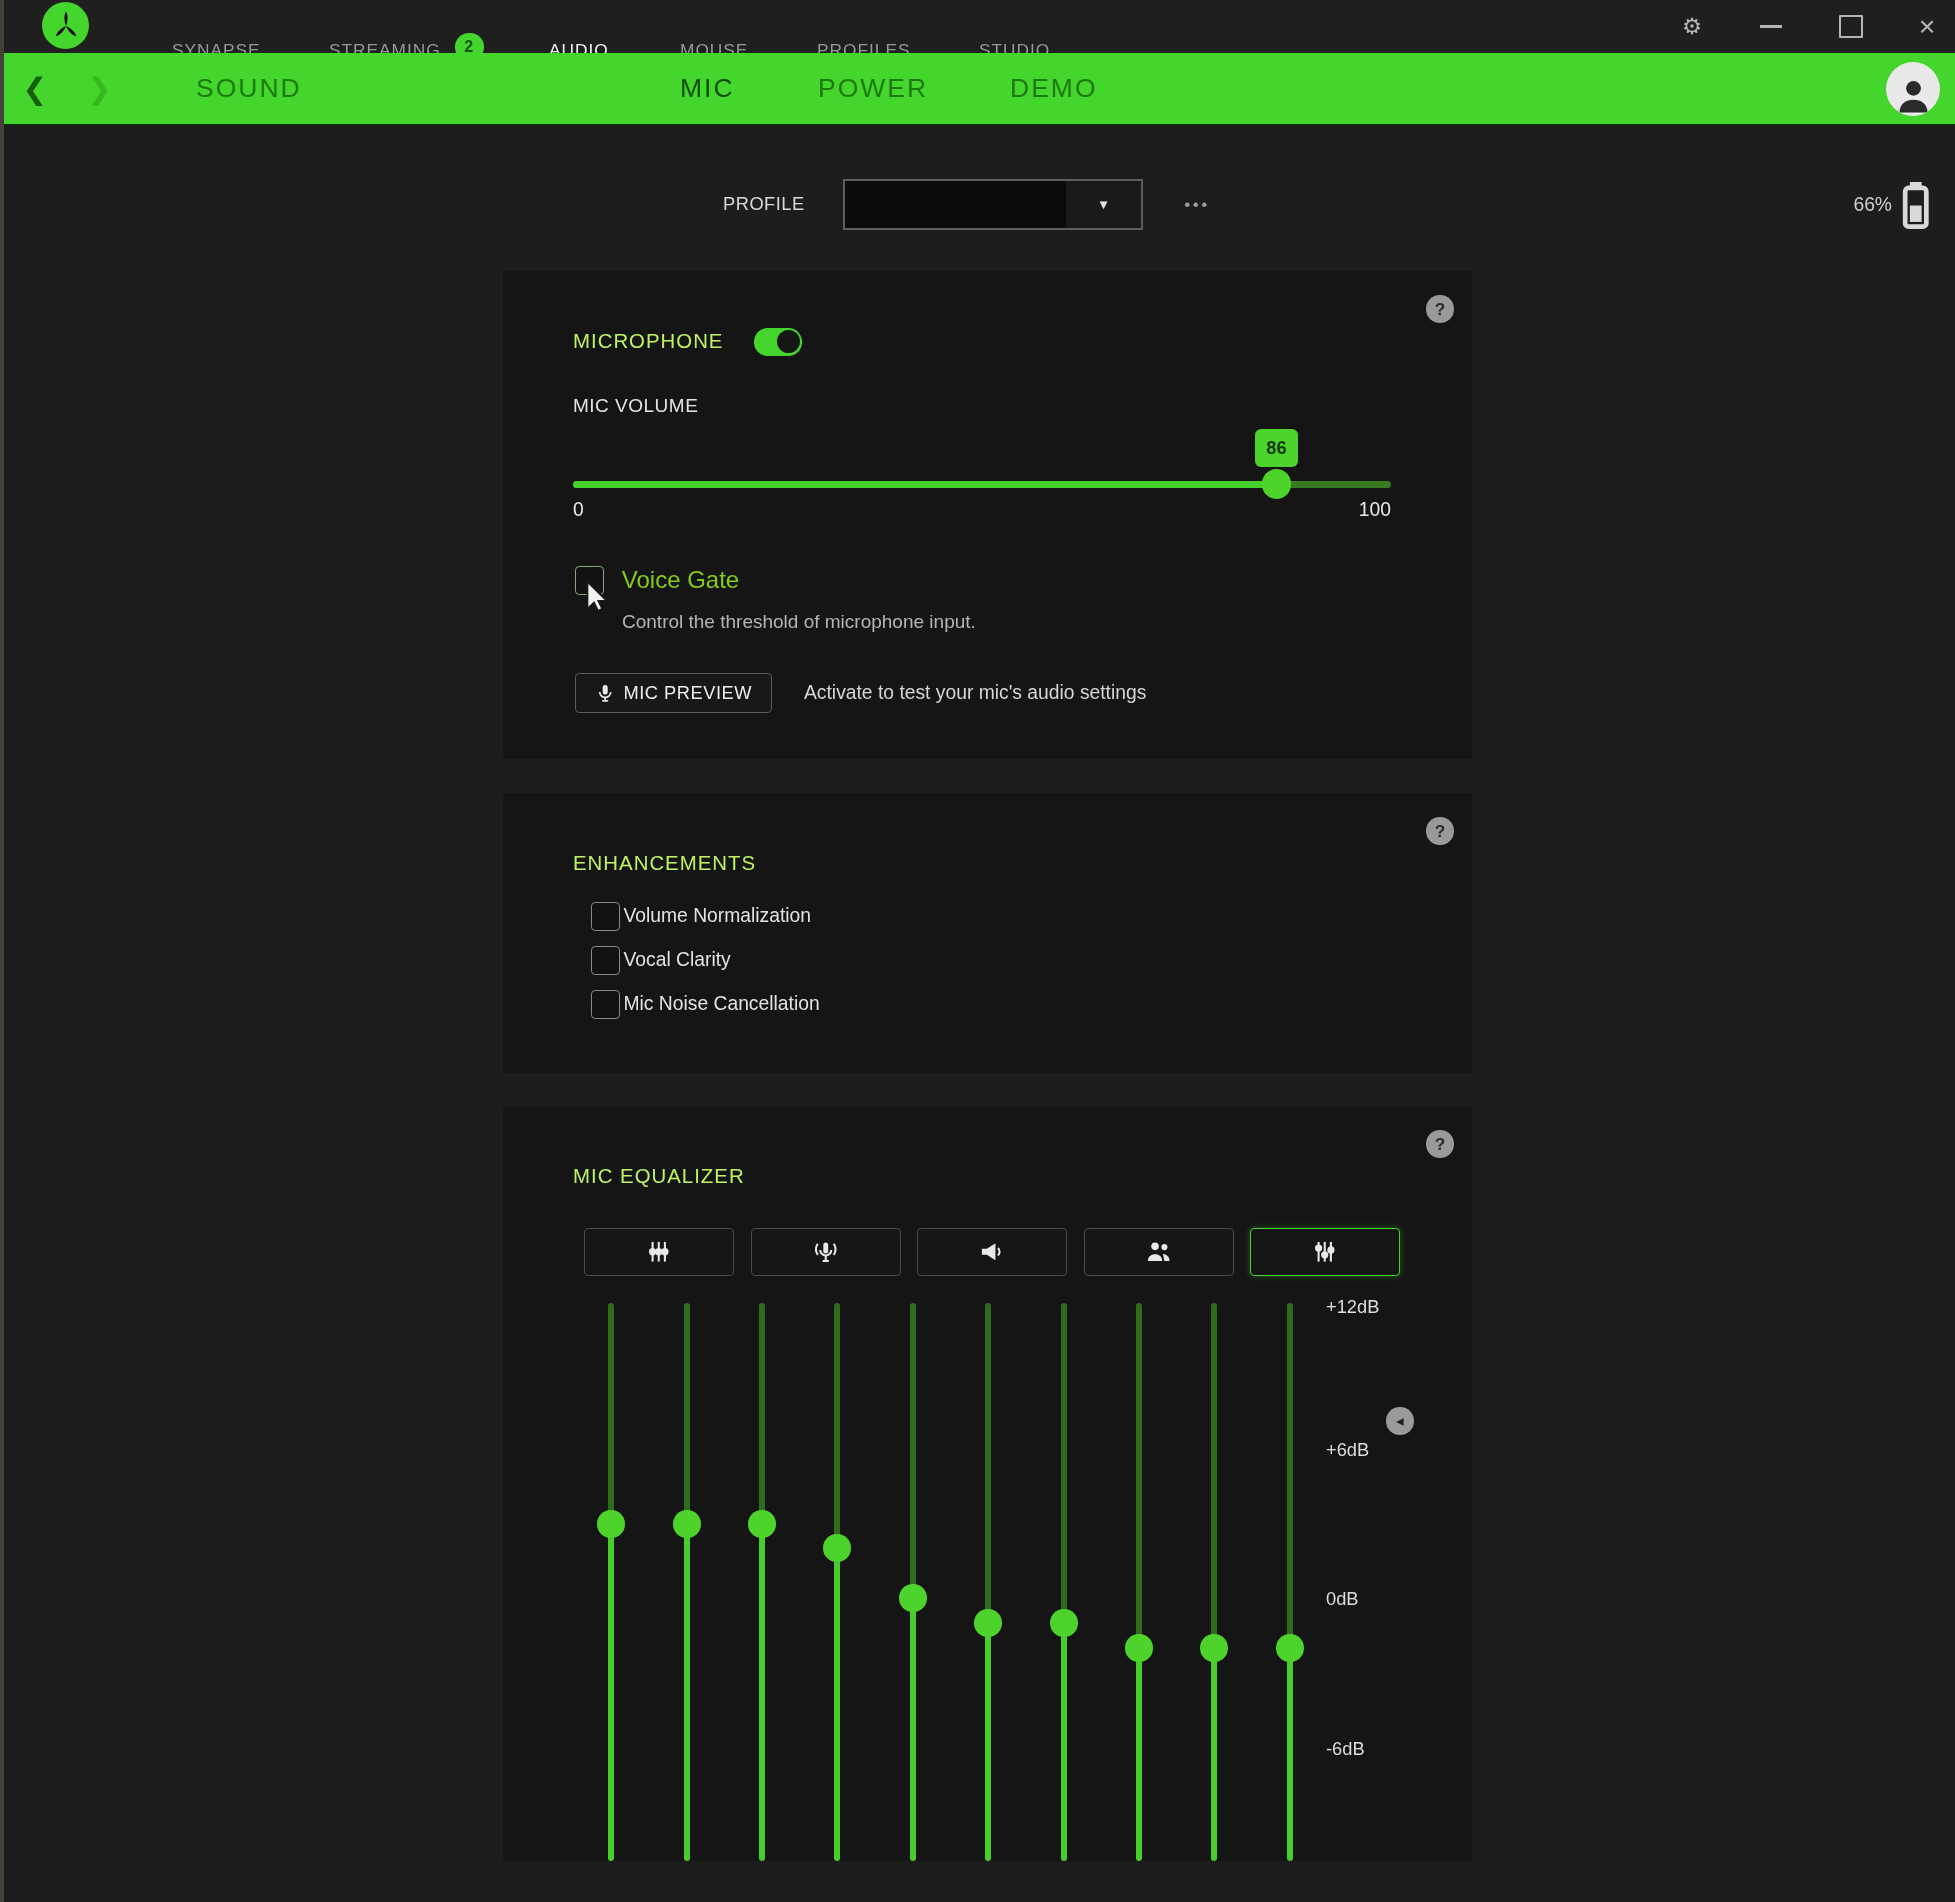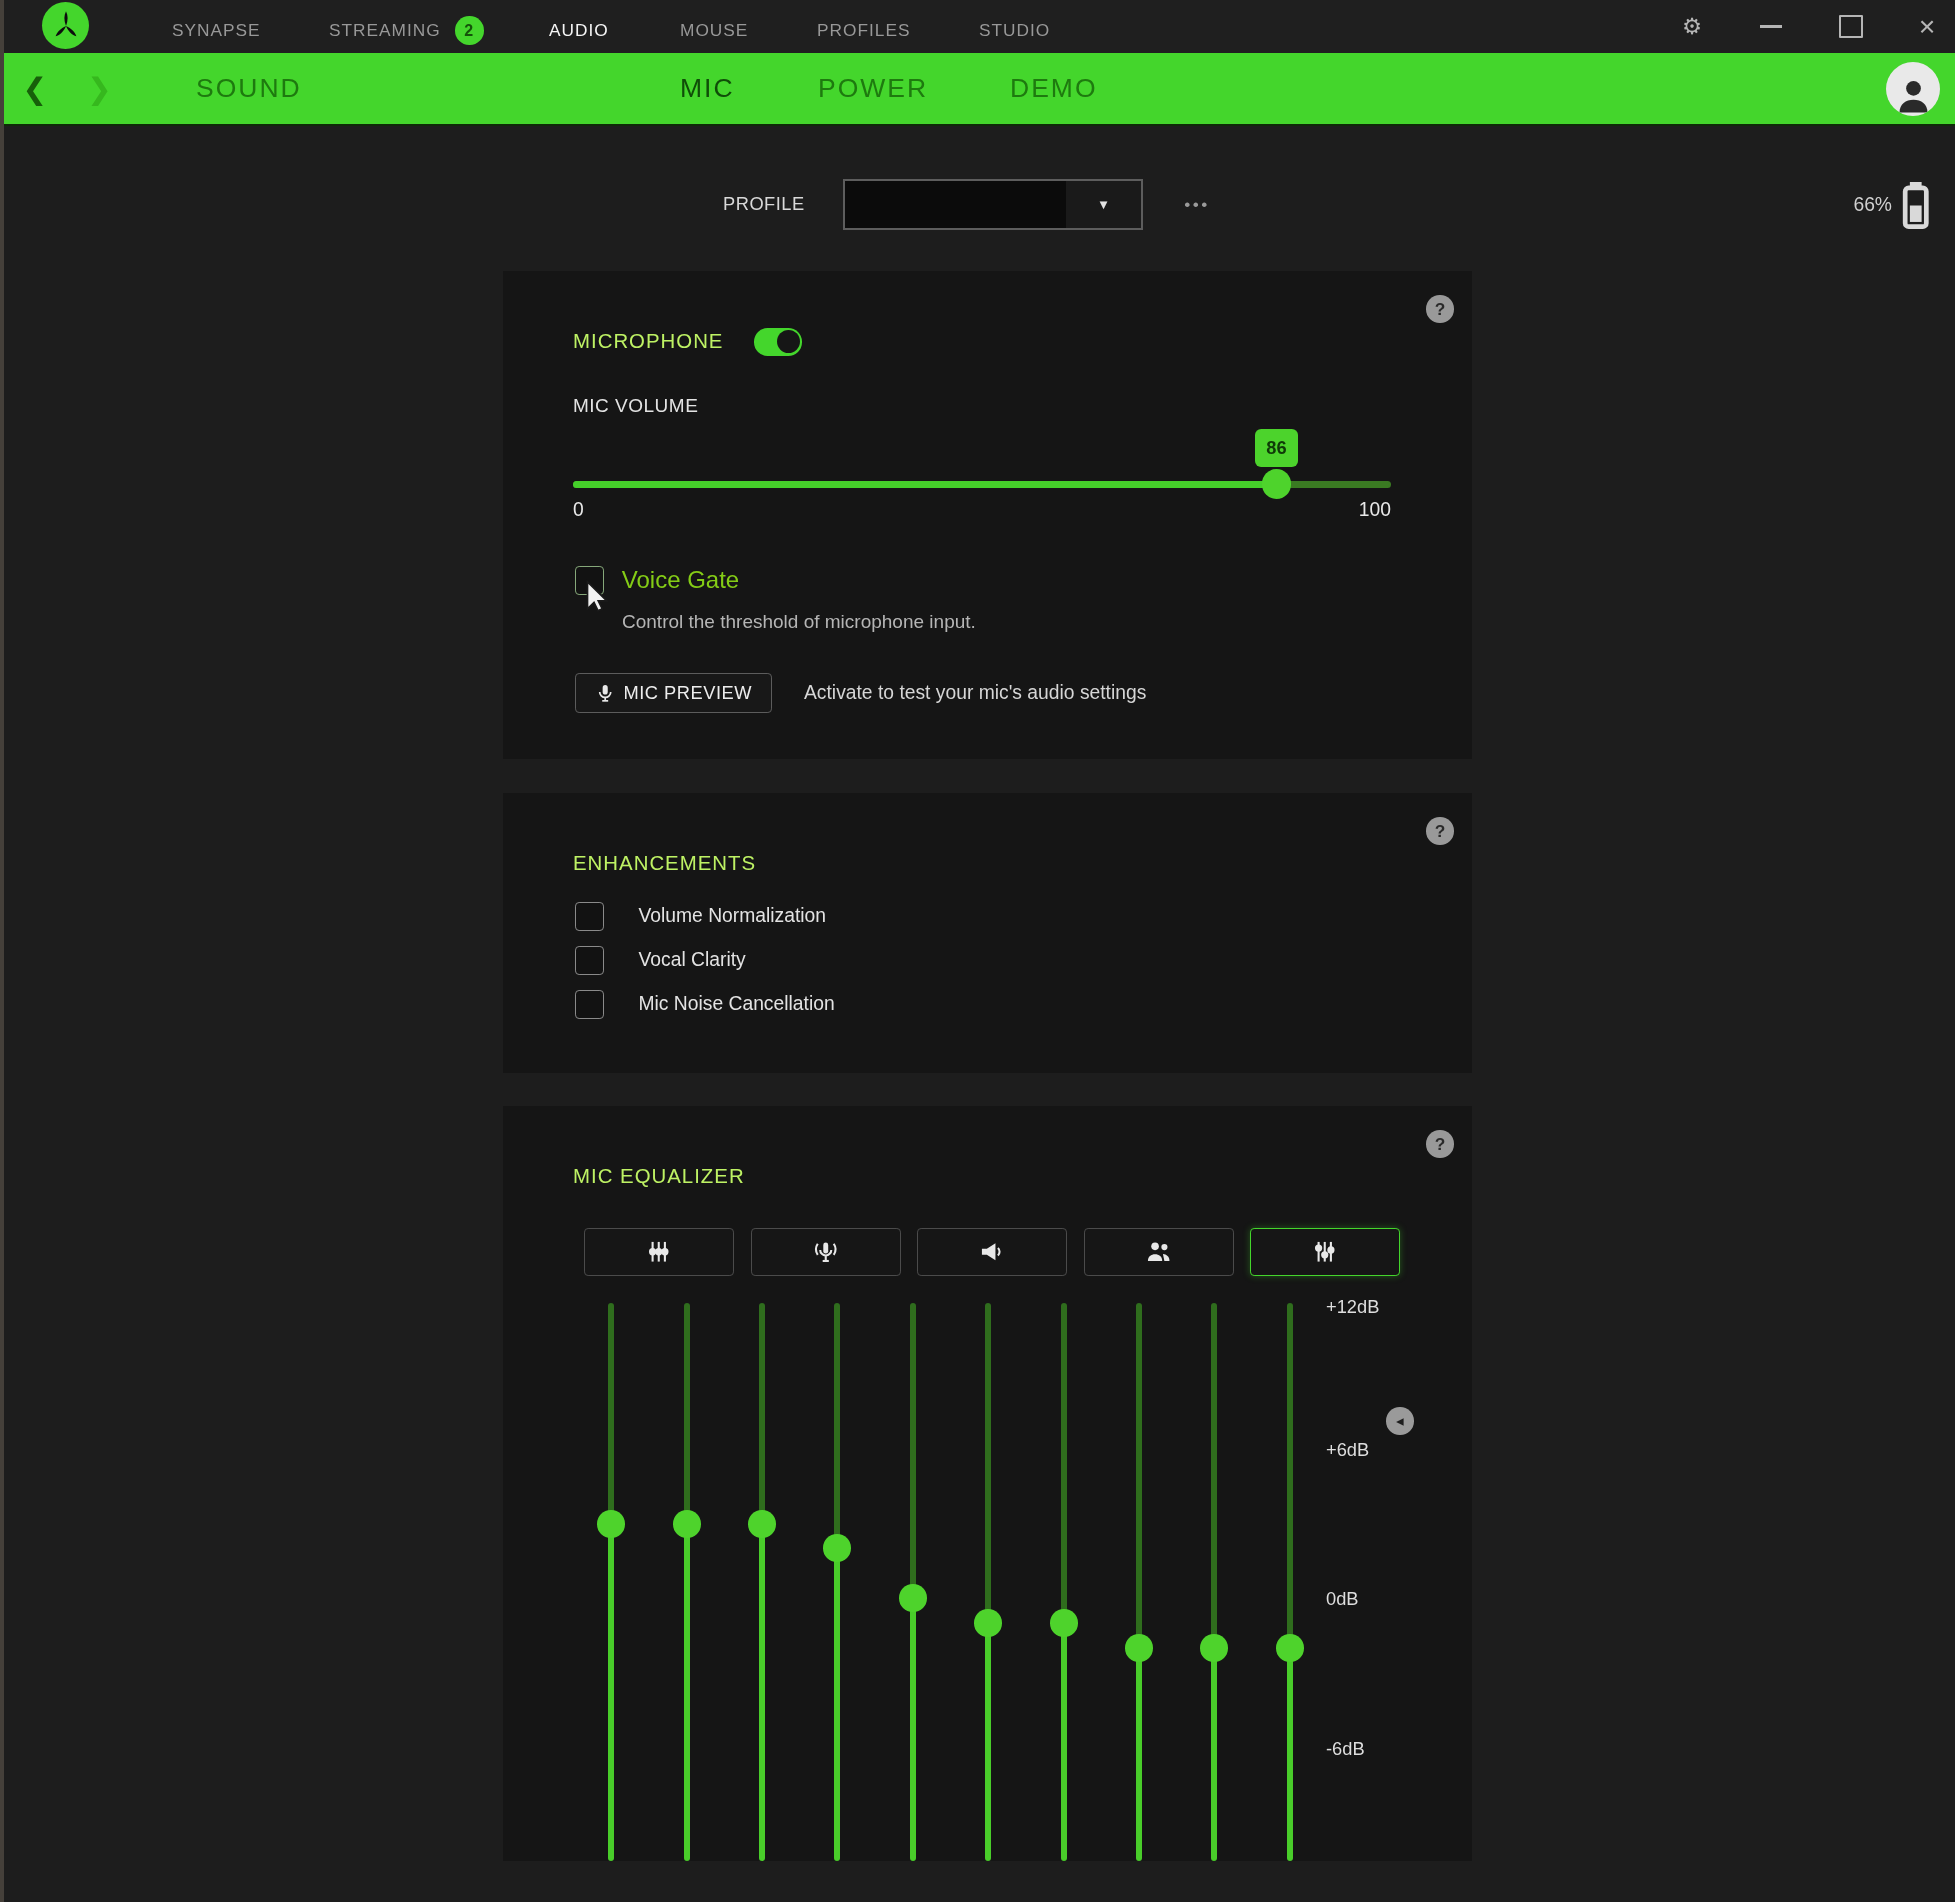--- a/index.html
+++ b/index.html
@@ -4,21 +4,21 @@
 <style>
   html,body{margin:0;padding:0;background:#111;}
   .app{position:relative;width:1955px;height:1902px;background:#1d1d1d;overflow:hidden;
        font-family:"Liberation Sans",sans-serif;-webkit-font-smoothing:antialiased;}
   .abs{position:absolute;}
 
   
   .titlebar{position:absolute;left:0;top:0;width:1955px;height:53px;background:#1f1f1f;}
   .logo-circle{position:absolute;left:42px;top:2px;width:47px;height:47px;border-radius:50%;background:#44d62c;
                display:flex;align-items:center;justify-content:center;}
-  .menu-item{position:absolute;top:0;height:61px;display:flex;align-items:center;gap:14.3px;
+  .menu-item{position:absolute;top:0;height:61px;display:flex;align-items:flex-end;gap:14.3px;
              font-size:17.3px;letter-spacing:1px;color:#989898;}
   .menu-item.active{color:#f5f5f5;}
   .menu-badge{width:28.5px;height:28.5px;border-radius:50%;background:#44d62c;color:#14530a;
               display:flex;align-items:center;justify-content:center;font-size:16px;font-weight:700;}
   .win-icon{position:absolute;top:0;height:53px;display:flex;align-items:center;justify-content:center;
             width:46px;color:#b5b5b5;font-size:22.4px;}
   .min-line{width:21.4px;height:2.5px;background:#b5b5b5;}
   .max-box{width:19.3px;height:19.3px;border:2.5px solid #b5b5b5;border-radius:1px;}
 
   
@@ -65,21 +65,21 @@
   .vg-label{font-size:24px;color:#84cc16;}
   .vg-desc{position:absolute;left:119px;top:340px;font-size:19px;color:#b5b5b5;}
   .preview-btn{position:absolute;left:72px;top:402px;width:197px;height:40px;border:1.5px solid #5c5c5c;border-radius:4.1px;
                background:#181818;display:flex;align-items:center;justify-content:center;gap:8.1px;
                color:#ededed;font-size:18.3px;letter-spacing:0.5px;box-sizing:border-box;}
   .preview-hint{position:absolute;left:301px;top:402px;height:40px;display:flex;align-items:center;
                 font-size:19.3px;color:#d6d6d6;}
   .cursor-arrow{position:absolute;left:76px;top:308px;width:34px;height:34px;z-index:20;}
 
   
-  .enh-row{position:absolute;left:72px;display:flex;align-items:center;gap:35px;}
+  .enh-row{position:absolute;left:88px;display:flex;align-items:center;gap:4px;}
   .enh-label{font-size:19.3px;color:#e3e3e3;}
 
   
   .preset-btn{position:absolute;top:122px;width:150px;height:48px;background:#161616;border:1.5px solid #4b4b4b;
               border-radius:4.1px;box-sizing:border-box;display:flex;align-items:center;justify-content:center;}
   .preset-btn.selected{border-color:#44d62c;box-shadow:0 0 7.1px rgba(68,214,44,.35);}
   .eq-bands{position:absolute;left:58px;top:197px;width:815px;height:558px;}
   .eq-col{position:absolute;top:0;bottom:0;width:6.1px;display:flex;flex-direction:column;}
   .eq-top{width:6.1px;background:#2f6d1d;border-radius:3.1px 3.1px 0 0;}
   .eq-bot{flex:1;width:6.1px;background:#49cd2a;border-radius:0 0 3.1px 3.1px;}

